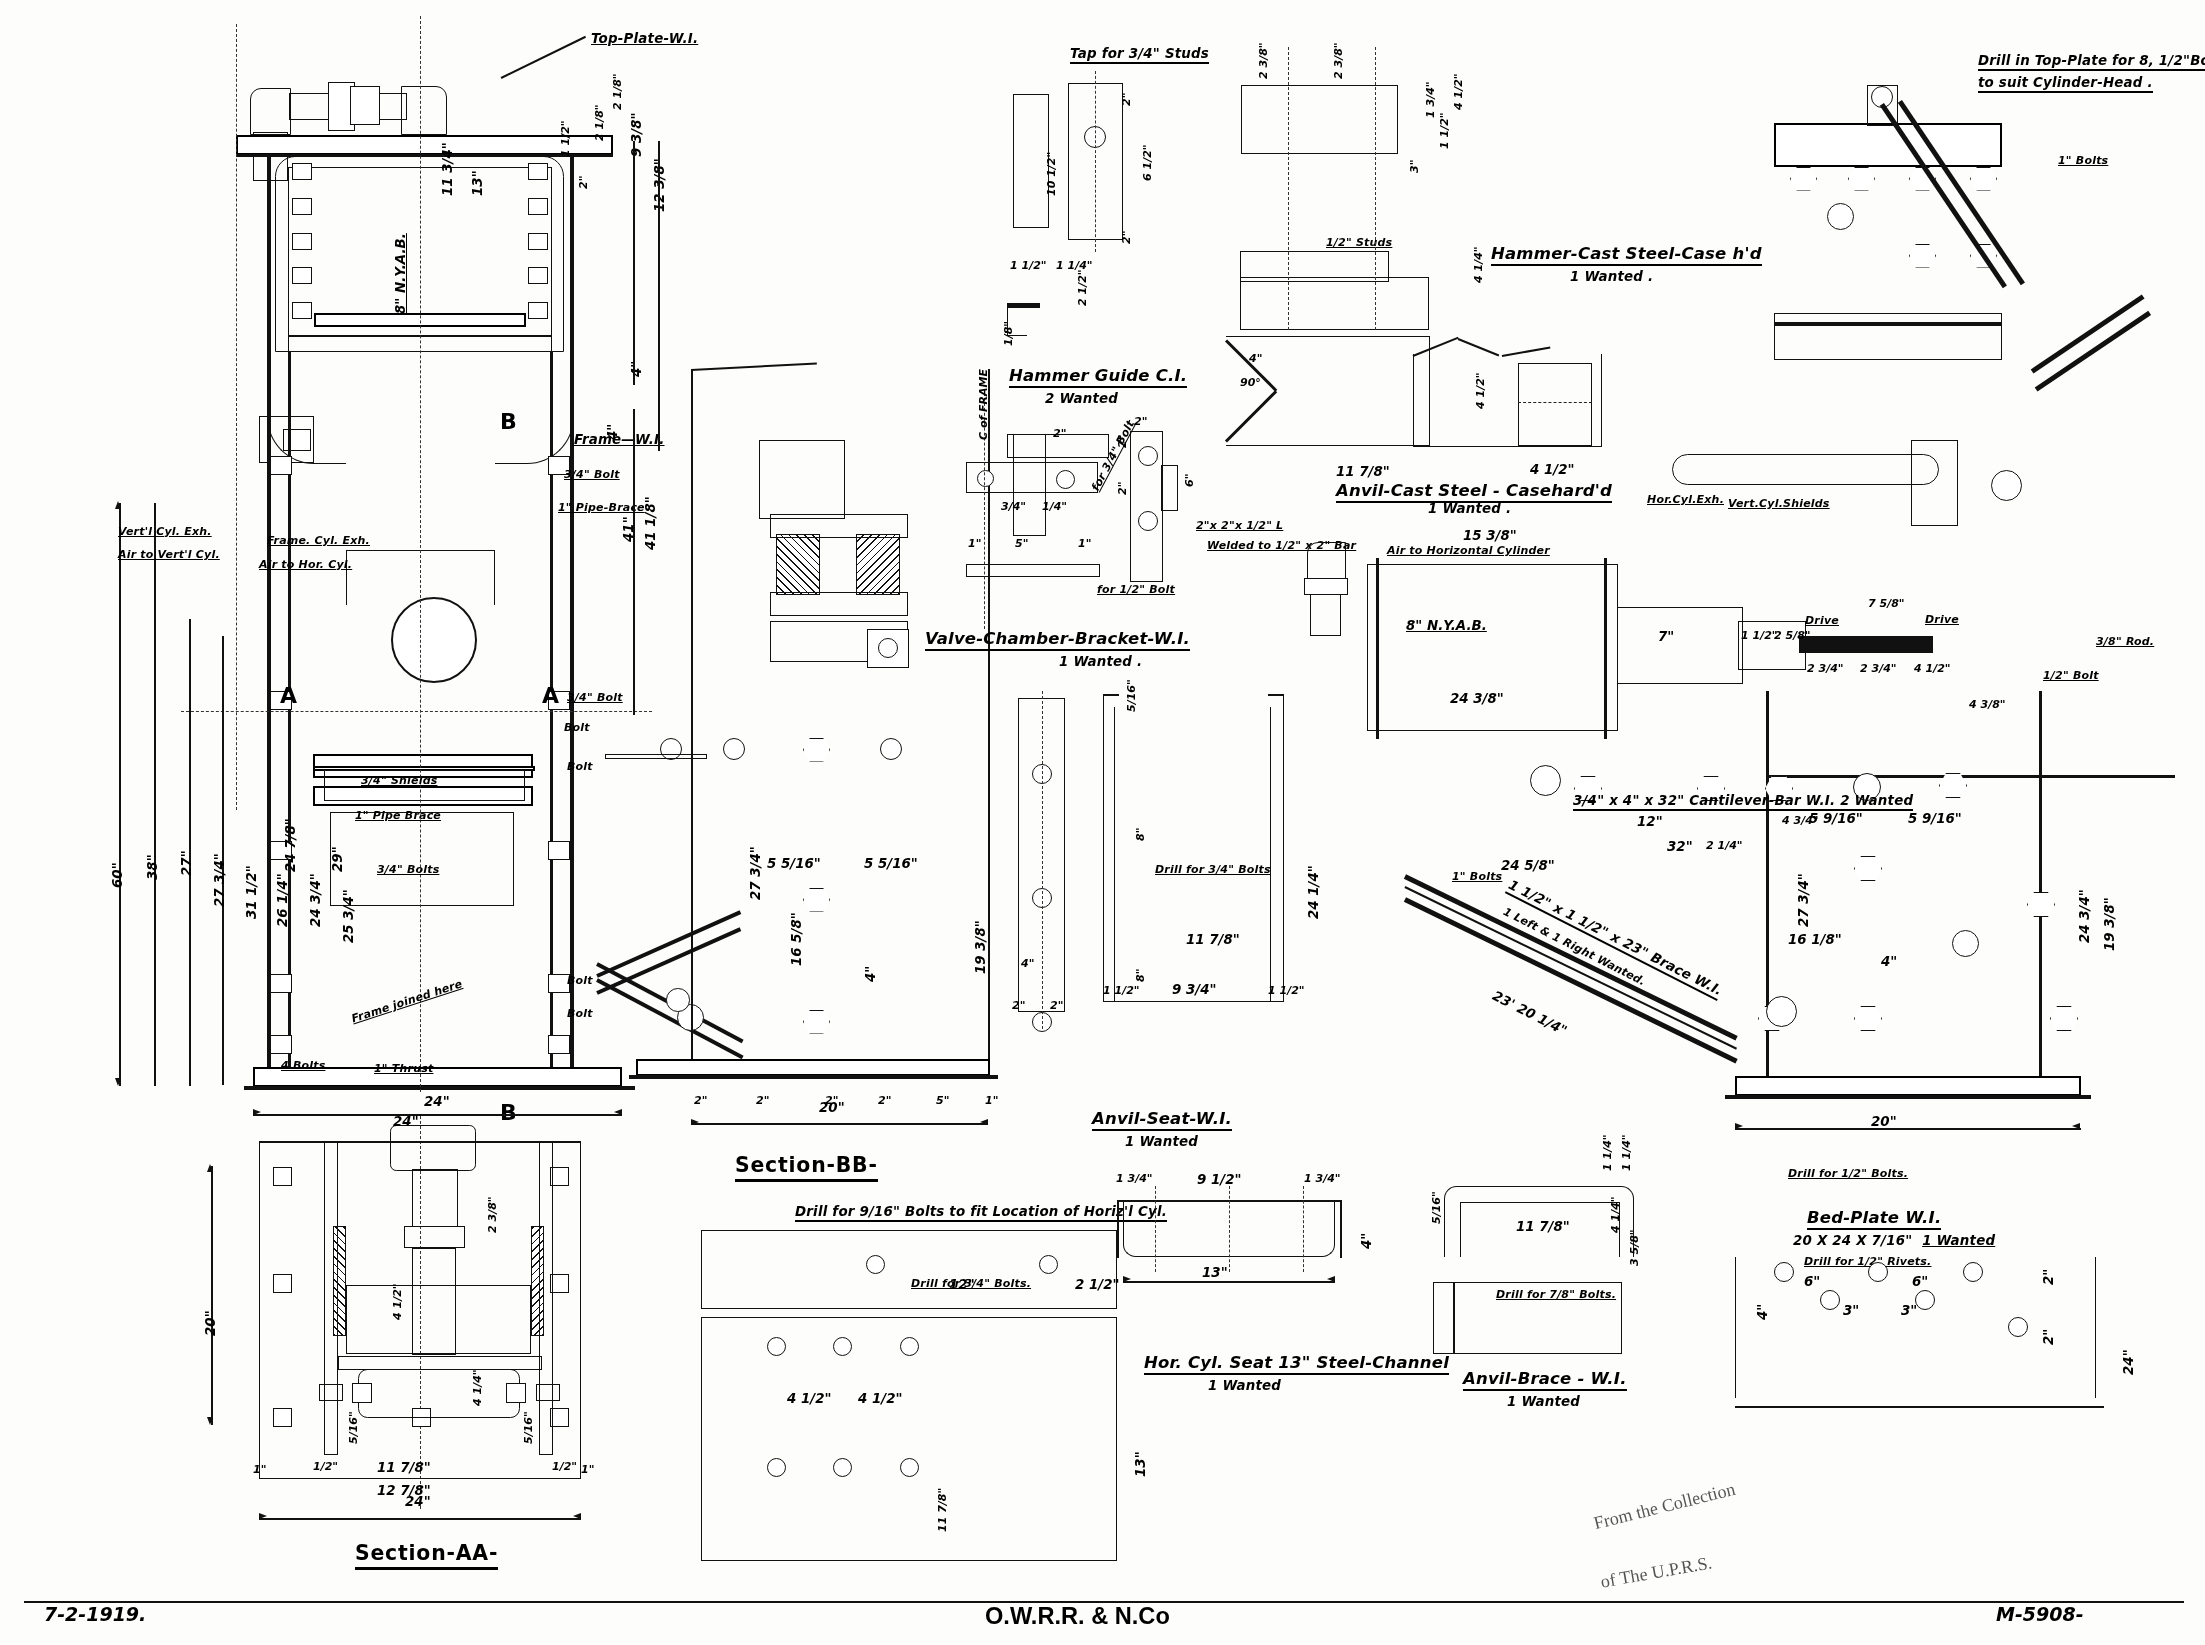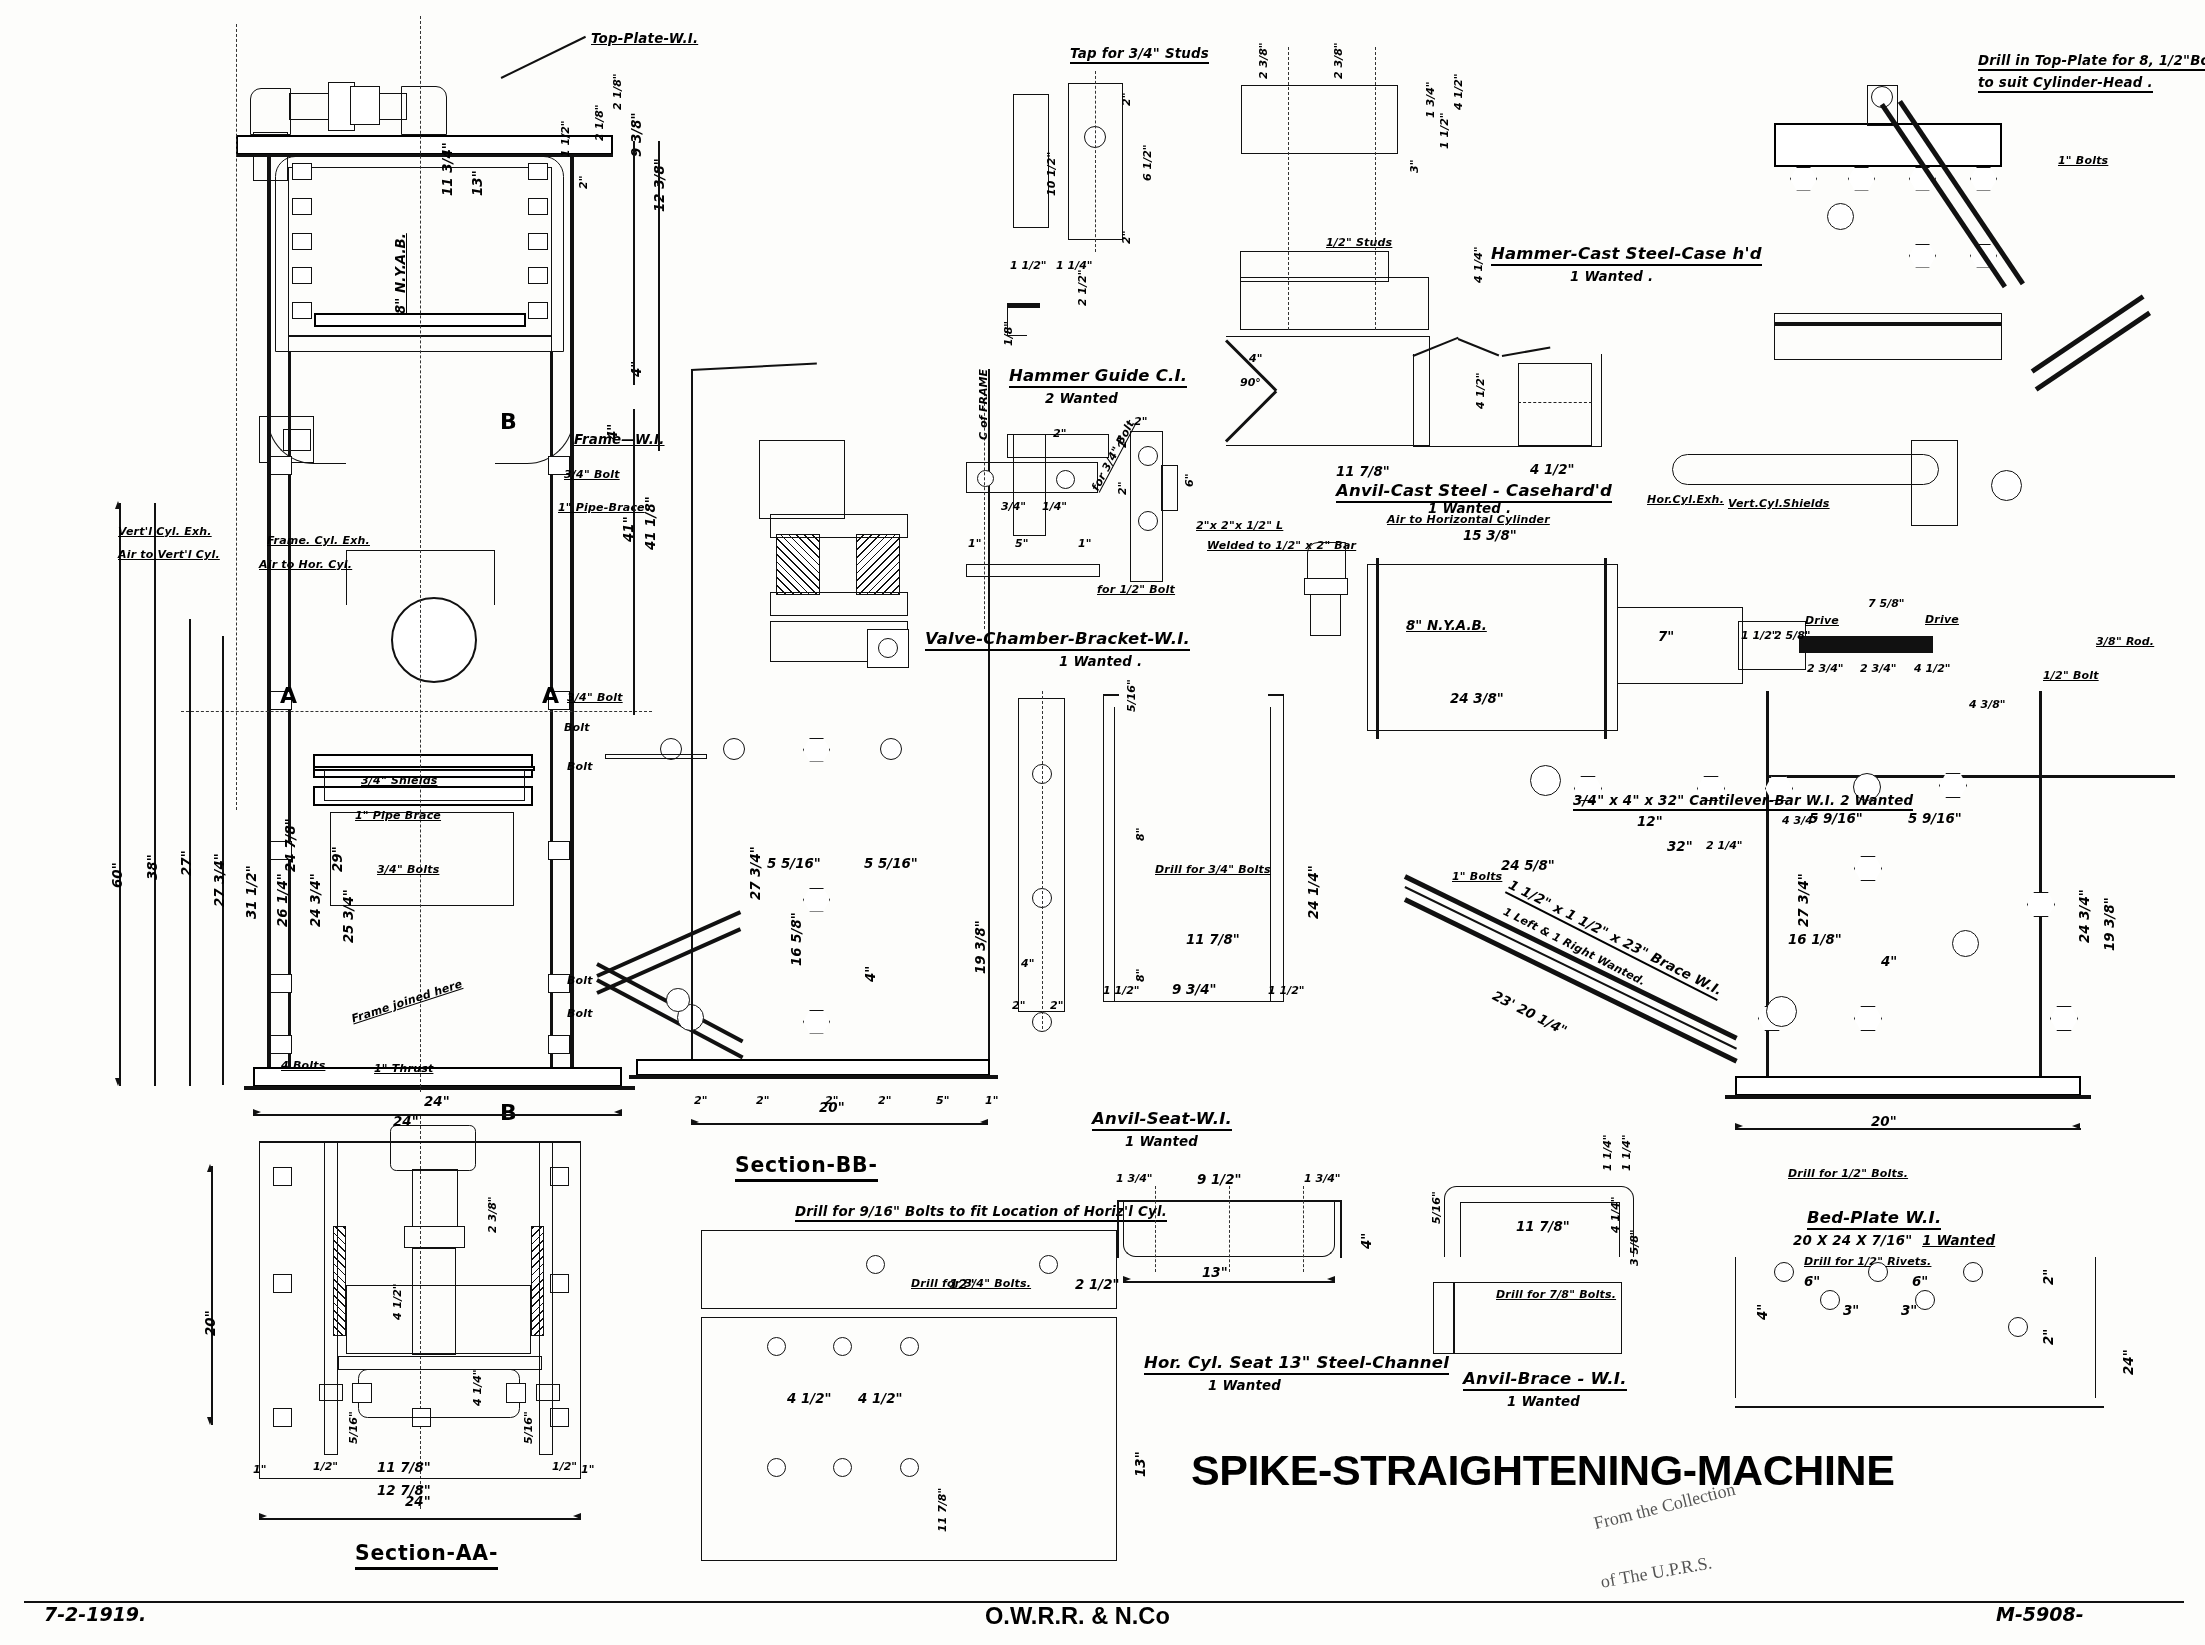--- a/index.html
+++ b/index.html
@@ -554,21 +554,21 @@
 
     <div class="txt note hand" style="left:1978px;top:53px;"><u>Drill in Top-Plate for 8, 1/2"Bolts</u></div>
     <div class="txt note hand" style="left:1978px;top:75px;"><u>to suit Cylinder-Head .</u></div>
     <div class="txt dimsm hand" style="left:2058px;top:154px;"><u>1" Bolts</u></div>
     <div class="txt dimsm hand" style="left:2043px;top:669px;"><u>1/2" Bolt</u></div>
     <div class="txt dimsm hand" style="left:2096px;top:635px;"><u>3/8" Rod.</u></div>
     <div class="txt dimsm hand" style="left:1925px;top:613px;"><u>Drive</u></div>
     <div class="txt dimsm hand" style="left:1805px;top:614px;"><u>Drive</u></div>
     <div class="txt dimsm hand" style="left:1647px;top:493px;"><u>Hor.Cyl.Exh.</u></div>
     <div class="txt dimsm hand" style="left:1728px;top:497px;"><u>Vert.Cyl.Shields</u></div>
-    <div class="txt dimsm hand" style="left:1387px;top:513px;"><u>Air to  Horizontal Cylinder</u></div>
+    <div class="txt dimsm hand" style="left:1387px;top:544px;"><u>Air to  Horizontal Cylinder</u></div>
 
     <div class="txt note hand" style="left:1573px;top:793px;">
       <u><span>3/4" x 4" x 32"</span> <span>Cantilever-Bar   W.I.   2 Wanted</span></u>
     </div>
     <div class="txt note hand rotd" style="left:1513px;top:877px;transform:rotate(27deg);">
       <u><span>1 1/2" x 1 1/2" x 23"</span> <span>Brace W.I.</span></u>
     </div>
     <div class="txt dimsm hand rotd" style="left:1507px;top:905px;transform:rotate(27deg);">1 Left &amp; 1 Right Wanted.</div>
     <div class="txt dim rotd" style="left:1497px;top:988px;transform:rotate(27deg);">23'  20 1/4"</div>
     <div class="txt dim" style="left:1501px;top:858px;">24 5/8"</div>
@@ -623,21 +623,20 @@
     <div class="txt dim rot90" style="left:2121px;top:1375px;">24"</div>
 
     <div class="box" style="left:1735px;top:1257px;width:361px;height:141px;border-top:0;border-bottom:0;"></div>
     <div class="ln" style="left:1735px;top:1406px;width:369px;height:2.4px;"></div>
   </div>
 
   <div class="stamp" style="left:1595px;top:1485px;"></div>
   <div class="stamparc" style="left:1592px;top:1496px;transform:rotate(-14deg);">From the Collection</div>
   <div class="stamparc" style="left:1600px;top:1562px;transform:rotate(-10deg);">of The U.P.R.S.</div>
 
-  <div class="txt bigtitle" style="left:1191px;top:1446px;">SPIKE-STRAIGHTENING-MACHINE</div>
 
   <div class="sheetline" style="left:23.6px;top:1601px;width:2160px;height:2.4px;"></div>
   <div class="txt footer" style="left:44px;top:1603px;">7-2-1919.</div>
   <div class="txt footer2" style="left:985px;top:1603px;">O.W.R.R. &amp; N.Co</div>
   <div class="txt footer" style="left:1996px;top:1603px;">M-5908-</div>
 
 </div>
 
 
 </body></html>

